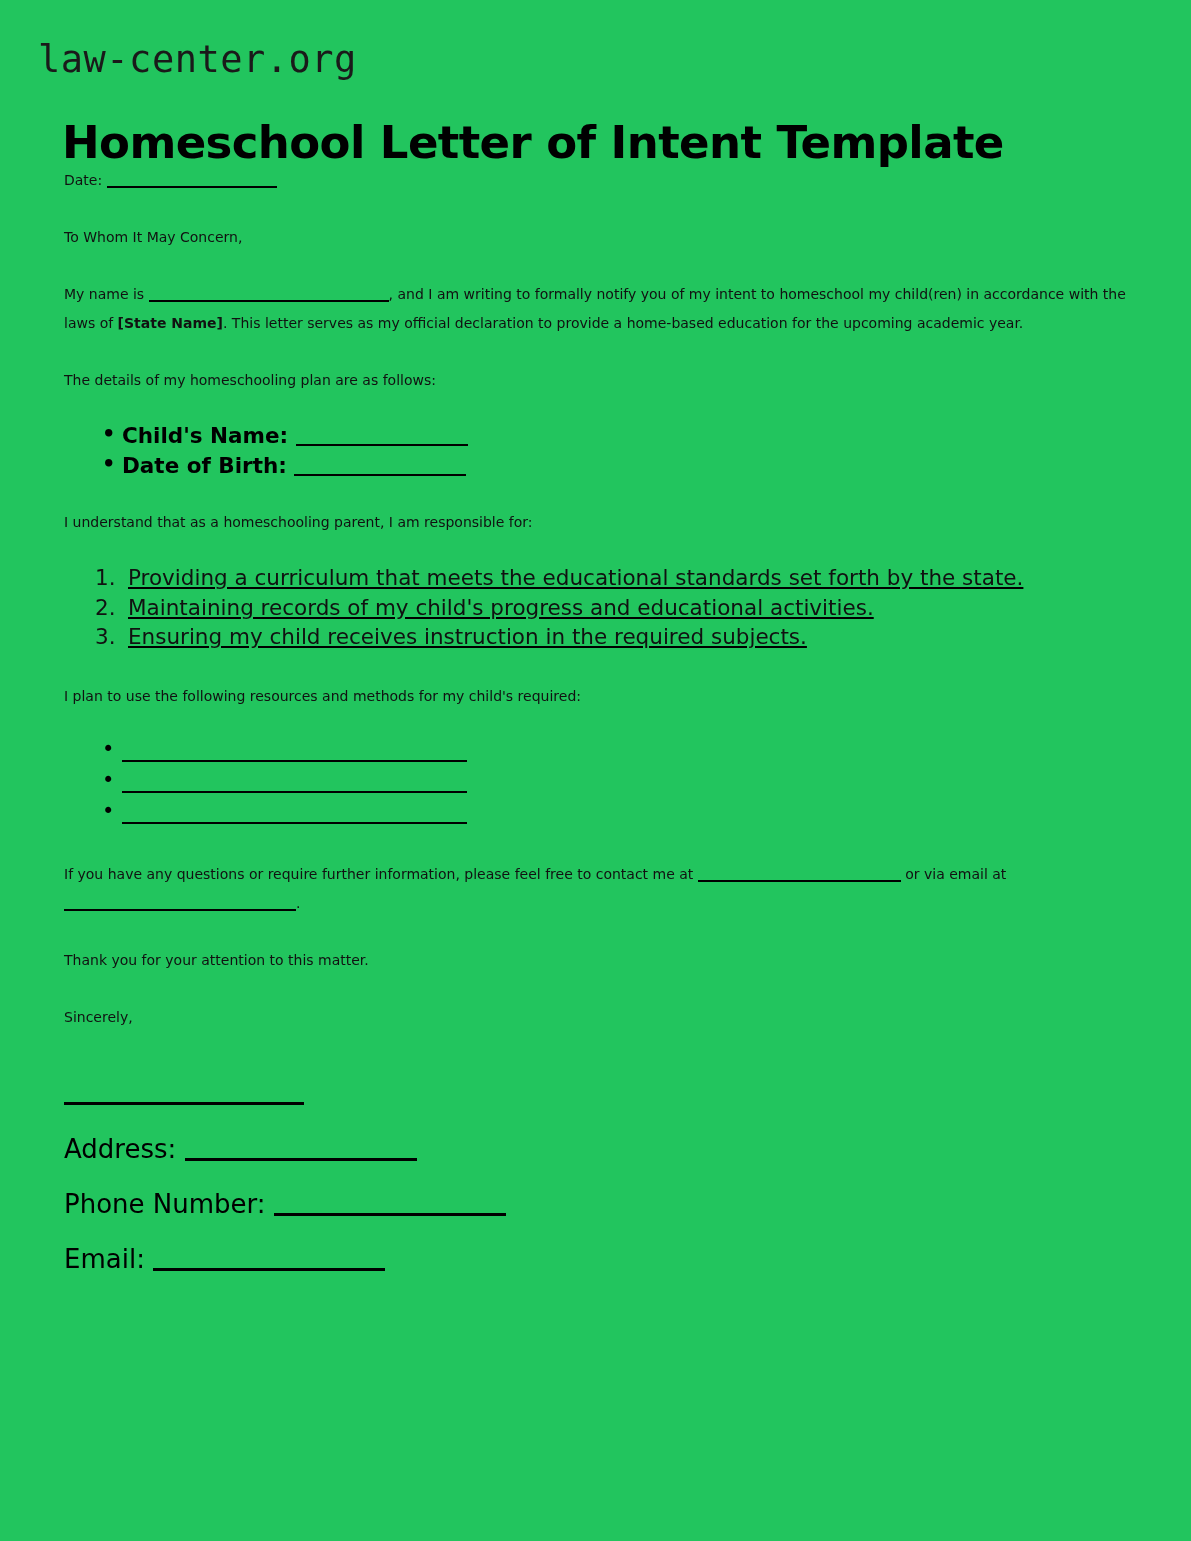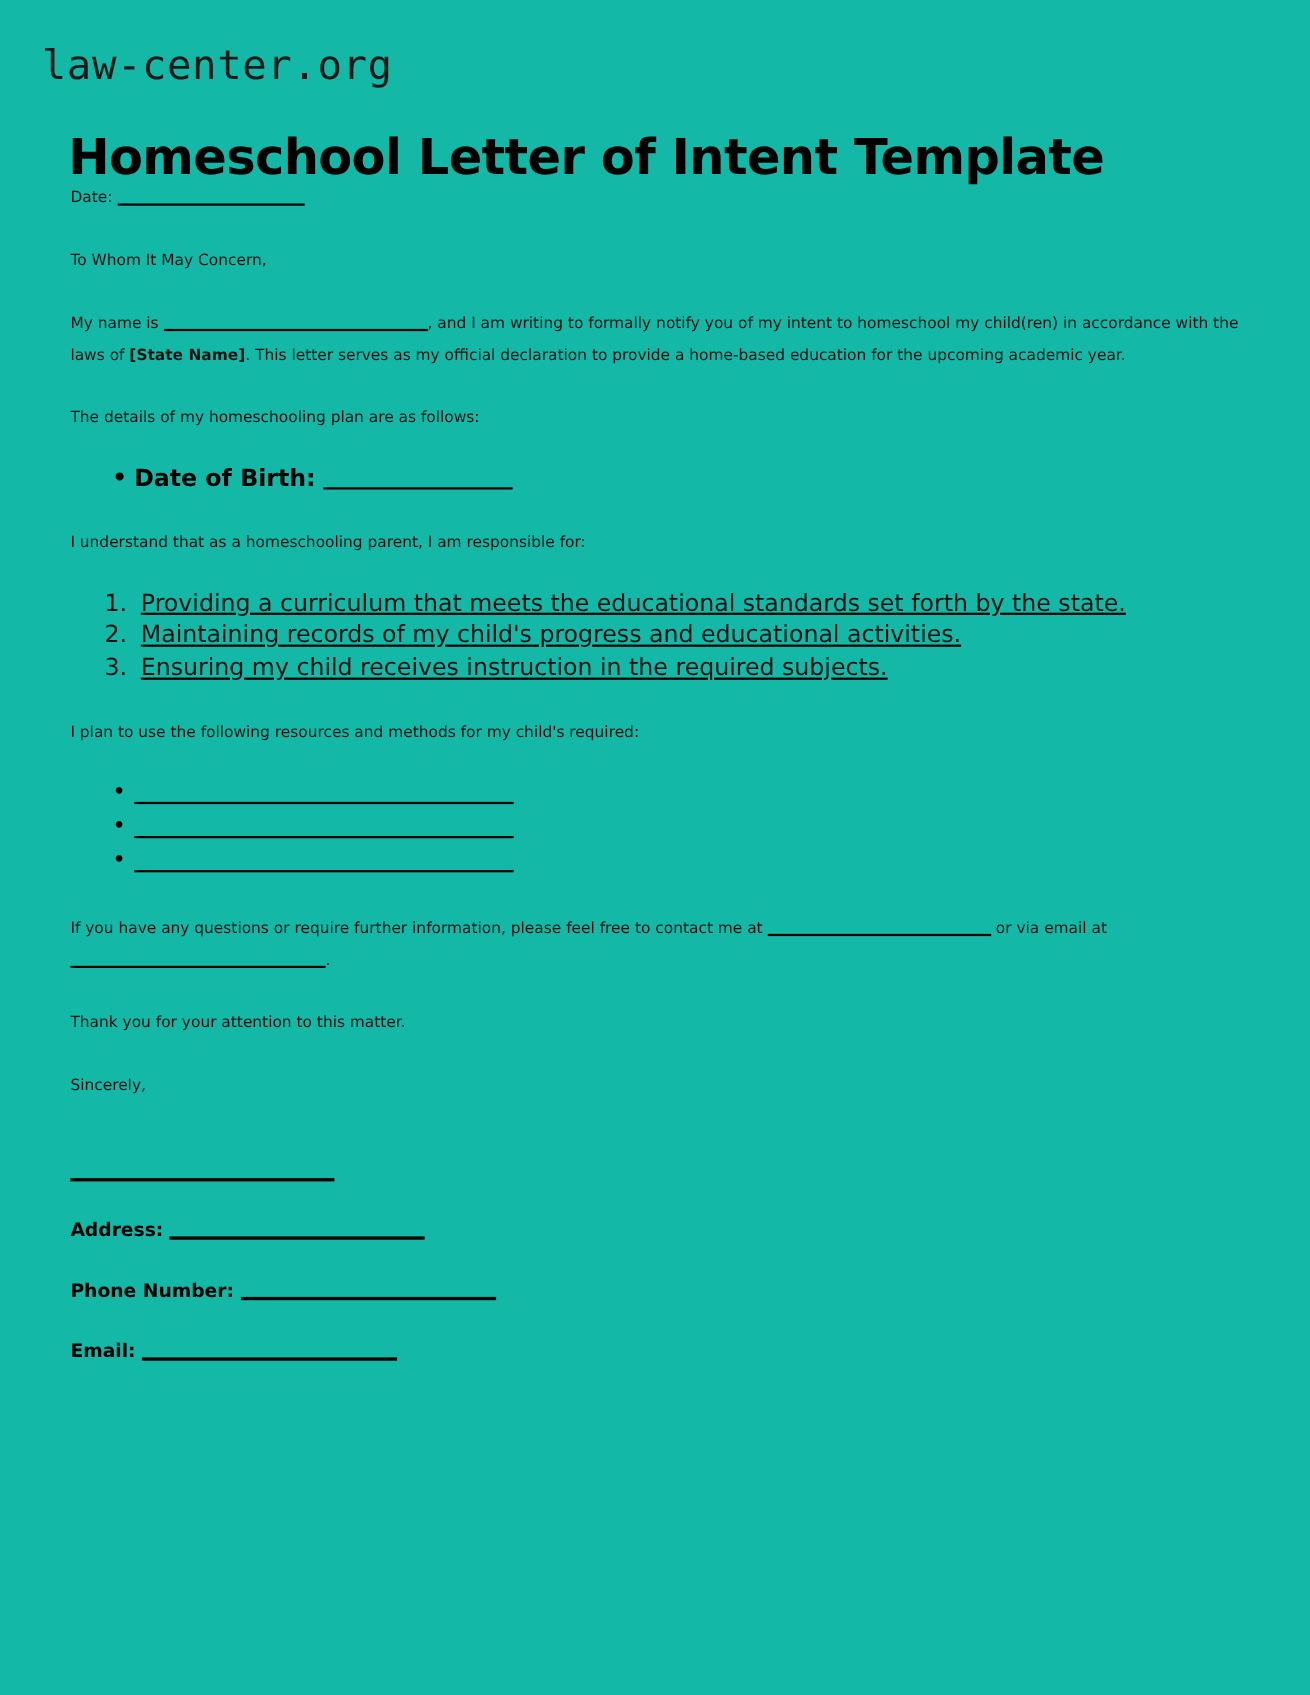--- a/index.html
+++ b/index.html
@@ -14,21 +14,21 @@
     font-family: "DejaVu Sans", sans-serif;
     color: #000000;
     overflow: hidden;
   }
 
   .page {
     position: absolute;
     top: 0; left: 0;
     width: 1191px;
     height: 1541px;
-    background: #14b8a6;
+    background: #22c55e;
   }
 
   
   .site-name {
     position: absolute;
     left: 38px;
     top: 38px;
     font-family: "DejaVu Sans Mono", monospace;
     font-size: 37px;
     line-height: 44px;
@@ -147,23 +147,23 @@
 
   
   .sig-space { height: 20px; }
   p.sigline {
     margin: 0 0 26px 0;
     font-size: 21.5px;
     line-height: 29px;
   }
   p.field {
     margin: 0 0 26px 0;
-    font-size: 17px;
+    font-size: 26px;
     line-height: 29px;
-    font-weight: bold;
+    font-weight: normal;
   }
 </style>
 </head>
 <body>
 
 <div class="page">
 
   <div class="site-name">law-center.org</div>
   <h1 class="doc-title">Homeschool Letter of Intent Template</h1>
 
@@ -176,20 +176,24 @@
 
     <p class="para">To Whom It May Concern,</p>
 
     <p class="para">
       <span>My name is </span><span class="blank b-name"></span><span>, and I am writing to formally notify you of my intent to homeschool my child(ren) in accordance with the laws of </span><strong>[State Name]</strong><span>. This letter serves as my official declaration to provide a home-based education for the upcoming academic year.</span>
     </p>
 
     <p class="para tight">The details of my homeschooling plan are as follows:</p>
 
     <ul class="bullets">
+      <li>
+        <span>Child's Name:</span>
+        <span class="blank b-field"></span>
+      </li>
       <li>
         <span>Date of Birth:</span>
         <span class="blank b-field"></span>
       </li>
     </ul>
 
     <p class="para tight">I understand that as a homeschooling parent, I am responsible for:</p>
 
     <ol class="numbers">
       <li>Providing a curriculum that meets the educational standards set forth by the state.</li>

